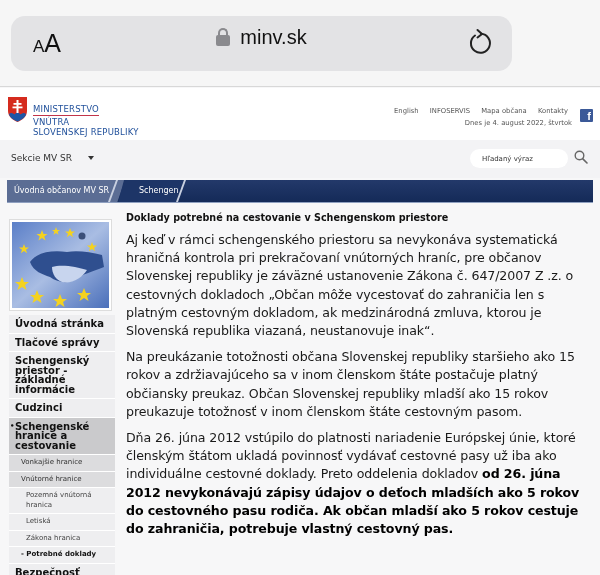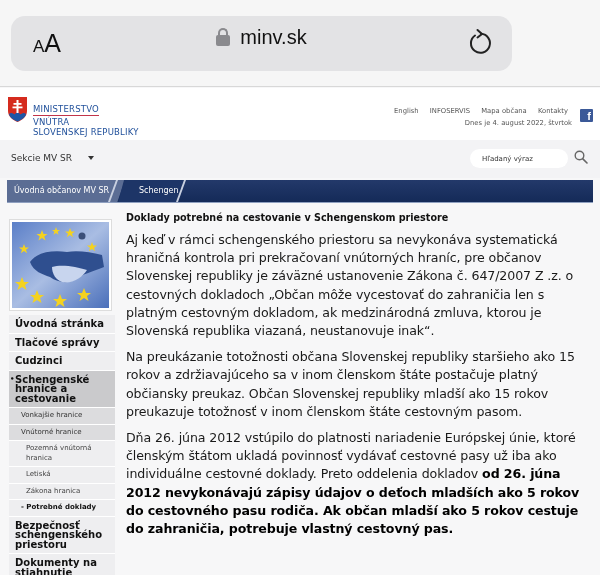--- a/index.html
+++ b/index.html
@@ -149,20 +149,21 @@
       <polygon points="72,66 74,71 79,71 75,74 76.5,79 72,76 67.5,79 69,74 65,71 70,71"></polygon>
       <polygon points="44,5 45,8 48,8 45.6,9.8 46.5,12.7 44,11 41.5,12.7 42.4,9.8 40,8 43,8"></polygon>
     </g>
     <circle cx="70" cy="14" r="3.5" fill="#3a4f7a"></circle>
   </svg>
 </div>
 
 <div class="sidebar">
   <div class="side-item">Úvodná stránka</div>
   <div class="side-item">Tlačové správy</div>
+  <div class="side-item">Schengenský priestor - základné informácie</div>
   <div class="side-item">Cudzinci</div>
   <div class="side-item active">Schengenské hranice a cestovanie</div>
   <div class="side-sub">Vonkajšie hranice</div>
   <div class="side-sub">Vnútorné hranice</div>
   <div class="side-sub2">Pozemná vnútorná hranica</div>
   <div class="side-sub2">Letiská</div>
   <div class="side-sub2">Zákona hranica</div>
   <div class="side-sub2 current">- Potrebné doklady</div>
   <div class="side-item">Bezpečnosť schengenského priestoru</div>
   <div class="side-item">Dokumenty na stiahnutie</div>

